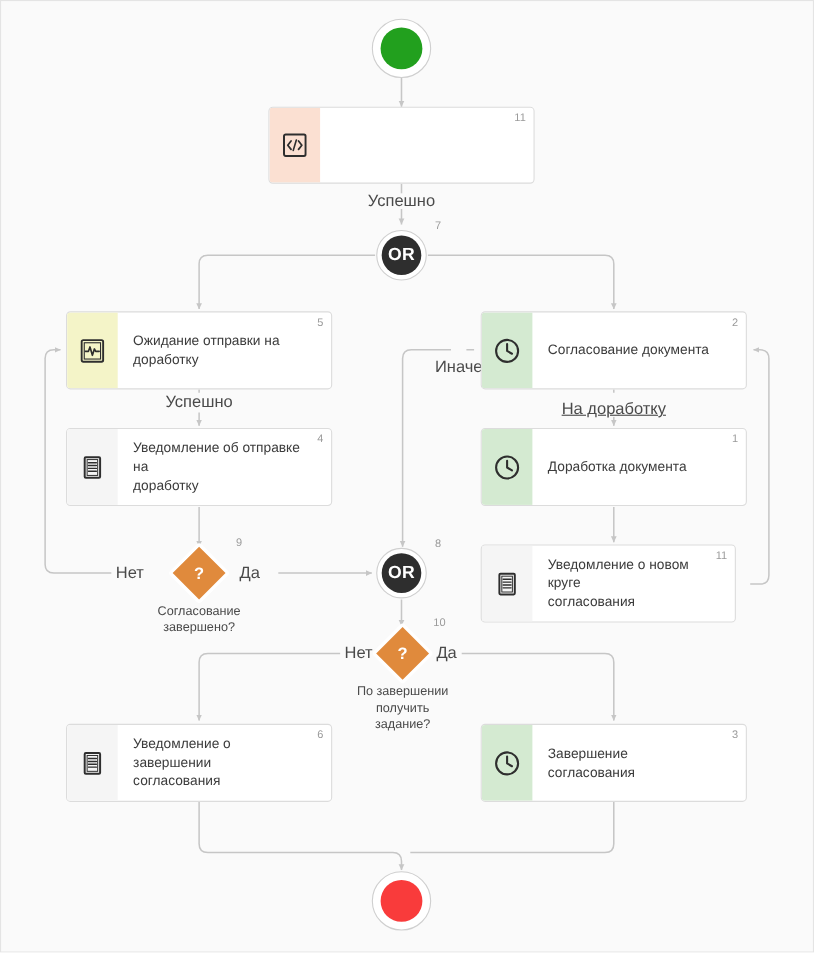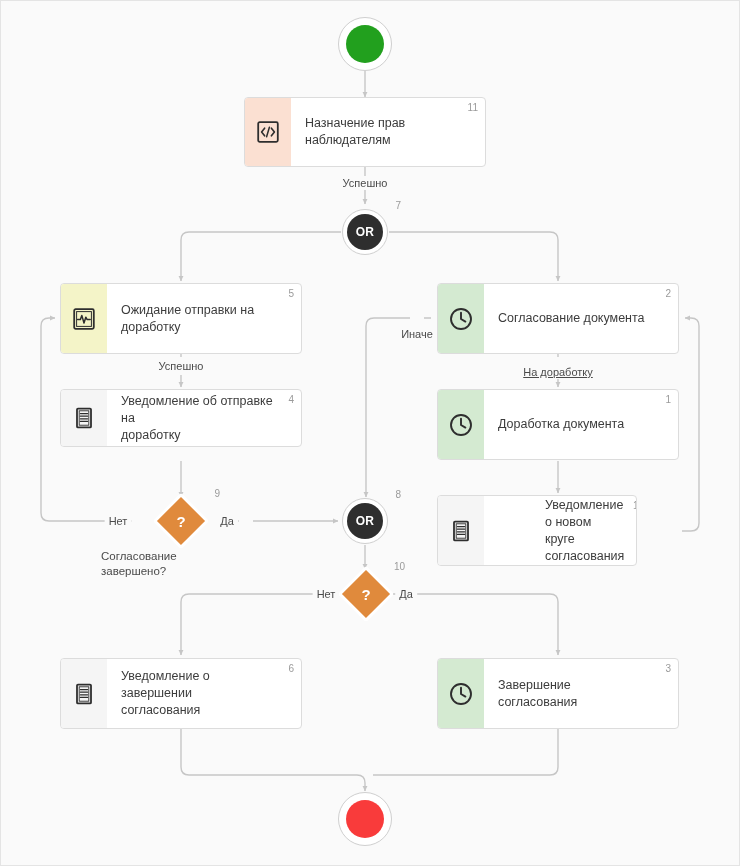--- a/index.html
+++ b/index.html
@@ -26,21 +26,21 @@
     width: 740px;
     height: 866px;
   }
   .edge-path {
     fill: none;
     stroke: #c6c6c6;
     stroke-width: 1.4;
   }
   .edge-label {
     position: absolute;
-    font-size: 11px;
+    font-size: 15px;
     color: #4a4a4a;
     background: #fafafa;
     padding: 0 4px;
     white-space: nowrap;
     transform: translate(-50%, -50%);
     line-height: 14px;
     text-align: center;
   }
   .node-box {
     position: absolute;
@@ -113,21 +113,21 @@
     display: flex;
     align-items: center;
     justify-content: center;
   }
   .gateway-inner {
     width: 36px;
     height: 36px;
     border-radius: 50%;
     background: #2e2e2e;
     color: #ffffff;
-    font-size: 12px;
+    font-size: 16px;
     font-weight: bold;
     display: flex;
     align-items: center;
     justify-content: center;
     letter-spacing: 0.3px;
   }
   .gateway-num {
     position: absolute;
     top: -10px;
     right: -14px;
@@ -171,20 +171,21 @@
     top: -9px;
     right: -15px;
     font-size: 10px;
     color: #9a9a9a;
   }
   .decision-caption {
     position: absolute;
     font-size: 11.5px;
     color: #4a4a4a;
     line-height: 15px;
+    text-align: center;
     white-space: pre-line;
     transform: translateX(-50%);
   }
 </style>
 </head>
 <body>
 
 <div id="canvas">
 
   <svg id="edges" viewBox="0 0 740 866">
@@ -269,53 +270,54 @@
     <span class="decision-num">9</span>
   </div>
   <div class="decision-caption" style="left:180px; top:548px; width:160px;">Согласование
 завершено?</div>
 
   <div class="decision" style="left:341px; top:569px;">
     <div class="decision-shape"></div>
     <div class="decision-q">?</div>
     <span class="decision-num">10</span>
   </div>
+  <div class="decision-caption" style="left:365px; top:621px; width:170px;">По завершении
+получить
+задание?</div>
 
   <div class="node-box" style="left:243px; top:96px; width:242px; height:70px;">
     <div class="node-accent" style="background:#fbe0d2;">
       <svg class="icon-svg" width="22" height="22" viewBox="0 0 22 22">
         <rect x="1.2" y="1.2" width="19.6" height="19.6" rx="1.5" fill="none" stroke="#2e2e2e" stroke-width="1.8"></rect>
         <path d="M7.6 7.2 L4.6 11 L7.6 14.8" fill="none" stroke="#2e2e2e" stroke-width="1.6" stroke-linecap="round" stroke-linejoin="round"></path>
         <path d="M14.4 7.2 L17.4 11 L14.4 14.8" fill="none" stroke="#2e2e2e" stroke-width="1.6" stroke-linecap="round" stroke-linejoin="round"></path>
         <path d="M12.4 6.3 L9.6 15.7" fill="none" stroke="#2e2e2e" stroke-width="1.5" stroke-linecap="round"></path>
       </svg>
     </div>
     <div class="node-body">
-      <span class="node-label">Назначение прав
-наблюдателям</span>
       <span class="node-num">11</span>
     </div>
   </div>
 
   <div class="node-box" style="left:59px; top:282px; width:242px; height:71px;">
     <div class="node-accent" style="background:#f4f4c8;">
       <svg class="icon-svg" width="22" height="22" viewBox="0 0 22 22">
         <rect x="1.2" y="1.2" width="19.6" height="19.6" rx="1.5" fill="none" stroke="#2e2e2e" stroke-width="1.8"></rect>
         <rect x="3.6" y="3.6" width="14.8" height="14.8" fill="none" stroke="#2e2e2e" stroke-width="1"></rect>
         <path d="M4.6 11.4 L7.4 11.4 L8.8 7.4 L11 15 L12.8 9.2 L14 11.4 L17.2 11.4" fill="none" stroke="#2e2e2e" stroke-width="1.5" stroke-linecap="round" stroke-linejoin="round"></path>
       </svg>
     </div>
     <div class="node-body">
       <span class="node-label">Ожидание отправки на
 доработку</span>
       <span class="node-num">5</span>
     </div>
   </div>
 
-  <div class="node-box" style="left:59px; top:388px; width:242px; height:58px;">
+  <div class="node-box" style="left:59px; top:388px; width:242px; height:71px;">
     <div class="node-accent" style="background:#f5f5f5;">
       <svg class="icon-svg" width="22" height="22" viewBox="0 0 22 22">
         <rect x="4" y="1.6" width="14" height="18.8" rx="1" fill="none" stroke="#2e2e2e" stroke-width="1.8"></rect>
         <rect x="6.2" y="3.8" width="9.6" height="14.4" fill="none" stroke="#2e2e2e" stroke-width="0.9"></rect>
         <path d="M7.4 6.6 H14.6 M7.4 9.2 H14.6 M7.4 11.8 H14.6 M7.4 14.4 H14.6" stroke="#2e2e2e" stroke-width="1.3" stroke-linecap="round"></path>
       </svg>
     </div>
     <div class="node-body">
       <span class="node-label">Уведомление об отправке на
 доработку</span>
@@ -342,21 +344,21 @@
         <circle cx="12" cy="12" r="10" fill="none" stroke="#2e2e2e" stroke-width="1.9"></circle>
         <path d="M12 5.8 V12 L16.4 14.6" fill="none" stroke="#2e2e2e" stroke-width="1.9" stroke-linecap="round" stroke-linejoin="round"></path>
       </svg>
     </div>
     <div class="node-body">
       <span class="node-label">Доработка документа</span>
       <span class="node-num">1</span>
     </div>
   </div>
 
-  <div class="node-box" style="left:436px; top:494px; width:200px; height:71px;gap:47px;">
+  <div class="node-box" style="left:436px; top:494px; width:232px; height:71px;">
     <div class="node-accent" style="background:#f5f5f5;">
       <svg class="icon-svg" width="22" height="22" viewBox="0 0 22 22">
         <rect x="4" y="1.6" width="14" height="18.8" rx="1" fill="none" stroke="#2e2e2e" stroke-width="1.8"></rect>
         <rect x="6.2" y="3.8" width="9.6" height="14.4" fill="none" stroke="#2e2e2e" stroke-width="0.9"></rect>
         <path d="M7.4 6.6 H14.6 M7.4 9.2 H14.6 M7.4 11.8 H14.6 M7.4 14.4 H14.6" stroke="#2e2e2e" stroke-width="1.3" stroke-linecap="round"></path>
       </svg>
     </div>
     <div class="node-body">
       <span class="node-label">Уведомление о новом круге
 согласования</span>

